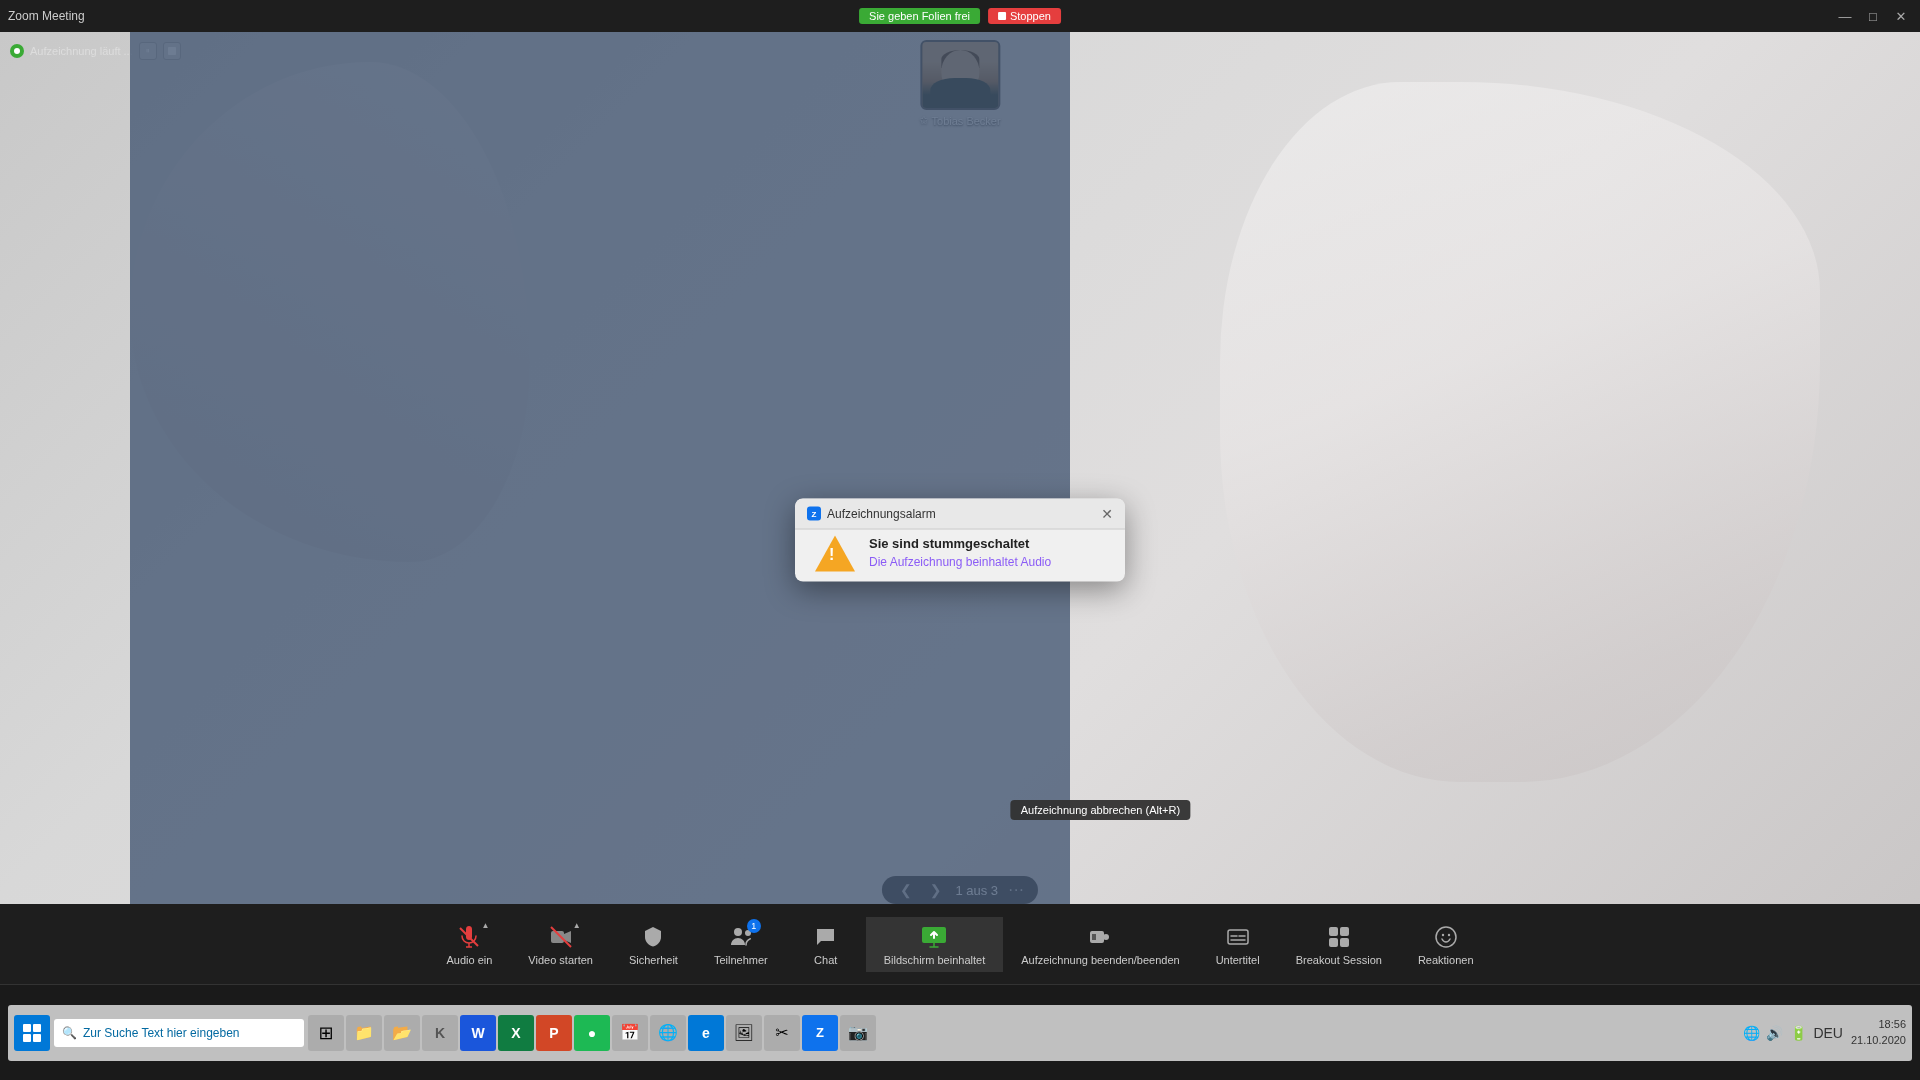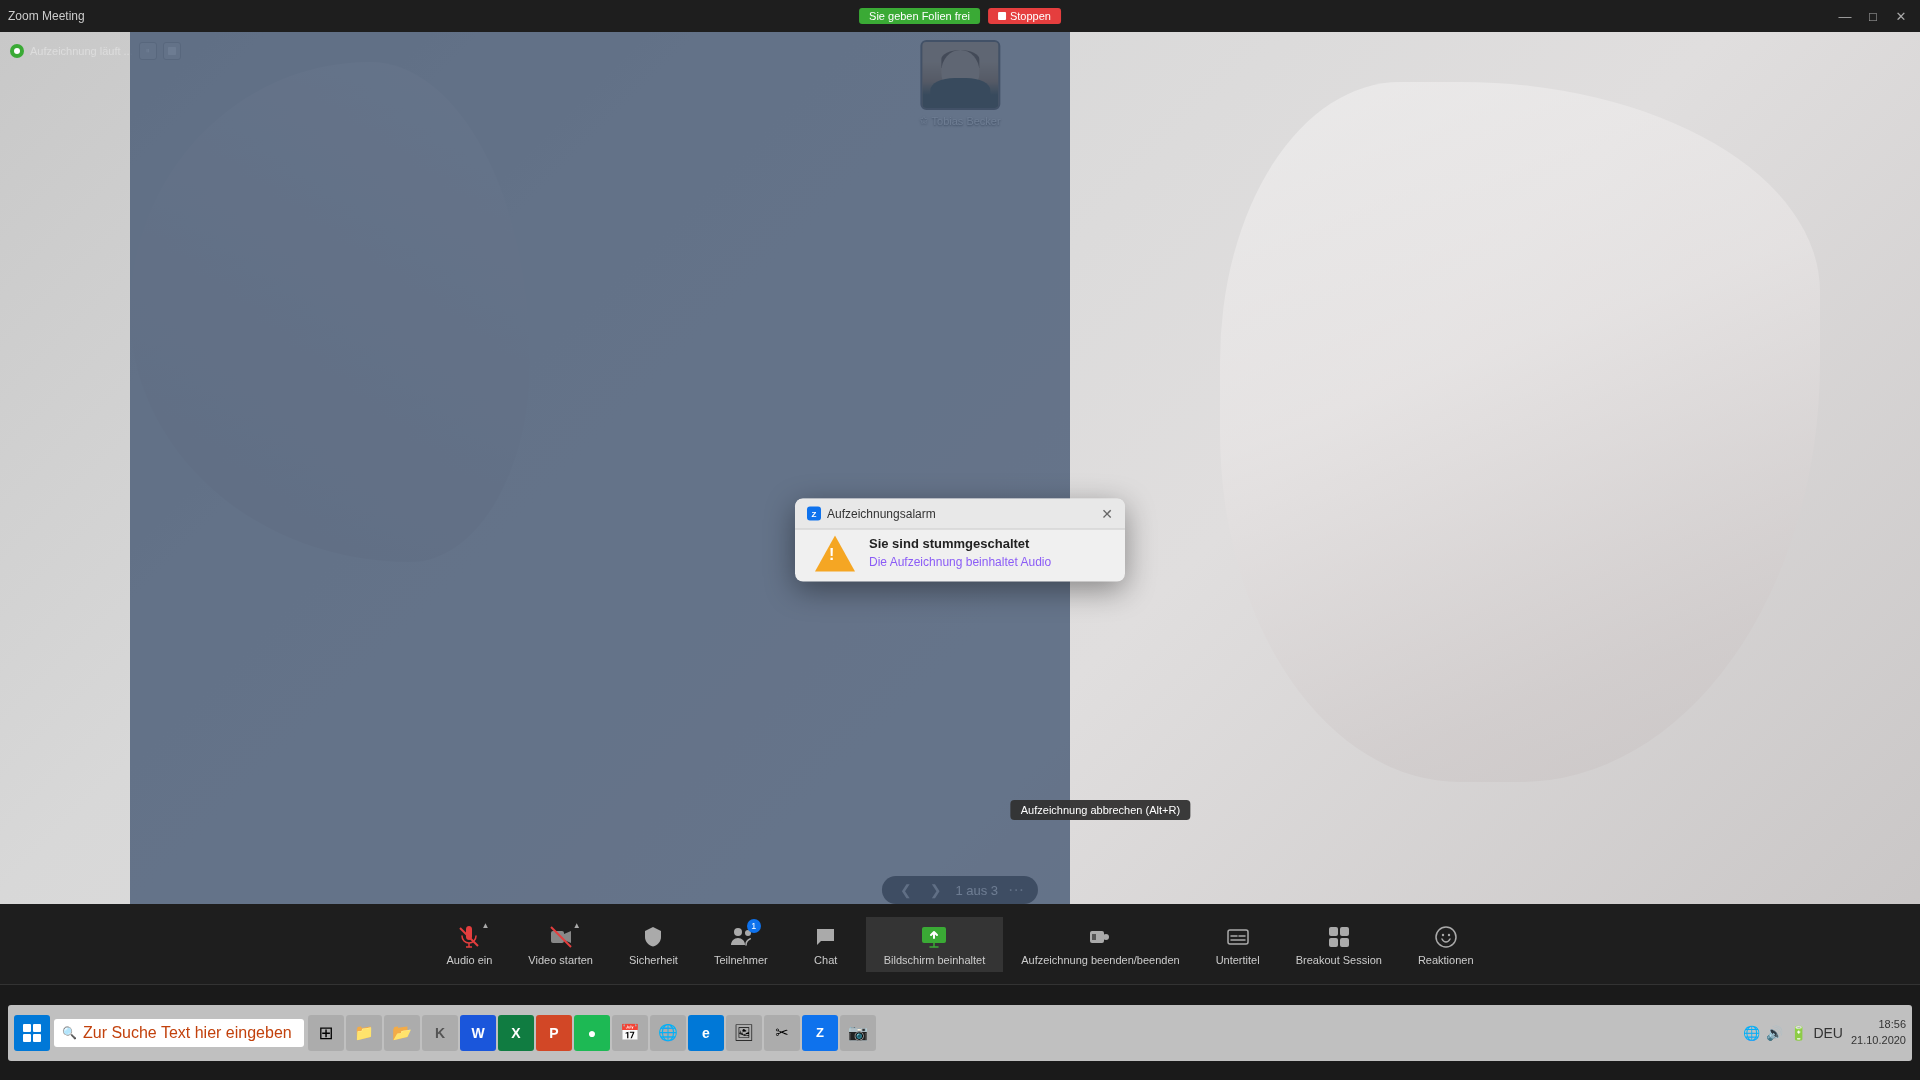--- a/index.html
+++ b/index.html
@@ -514,21 +514,21 @@
       display: flex;
       align-items: center;
       background: white;
       border-radius: 3px;
       padding: 0 8px;
       height: 28px;
       flex: 0 0 250px;
       gap: 6px;
     }
     .search-icon-sm { color: #666; font-size: 12px; }
-    .search-text { color: #c2410c; font-size: 16px; }
+    .search-text { color: #0369a1; font-size: 12px; }
     .taskbar-apps {
       display: flex;
       align-items: center;
       gap: 2px;
       flex: 1;
     }
     .tb-app {
       width: 36px; height: 36px;
       border-radius: 3px;
       display: flex; align-items: center; justify-content: center;

